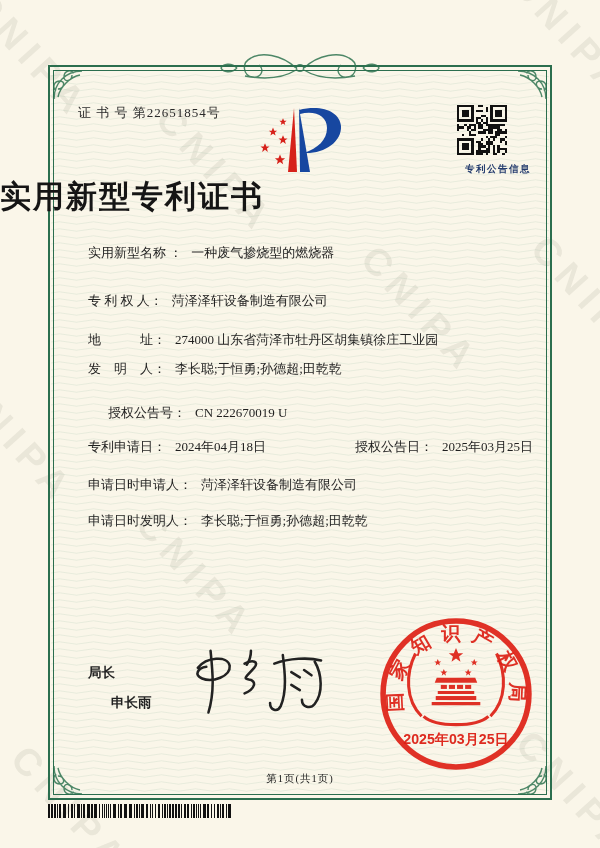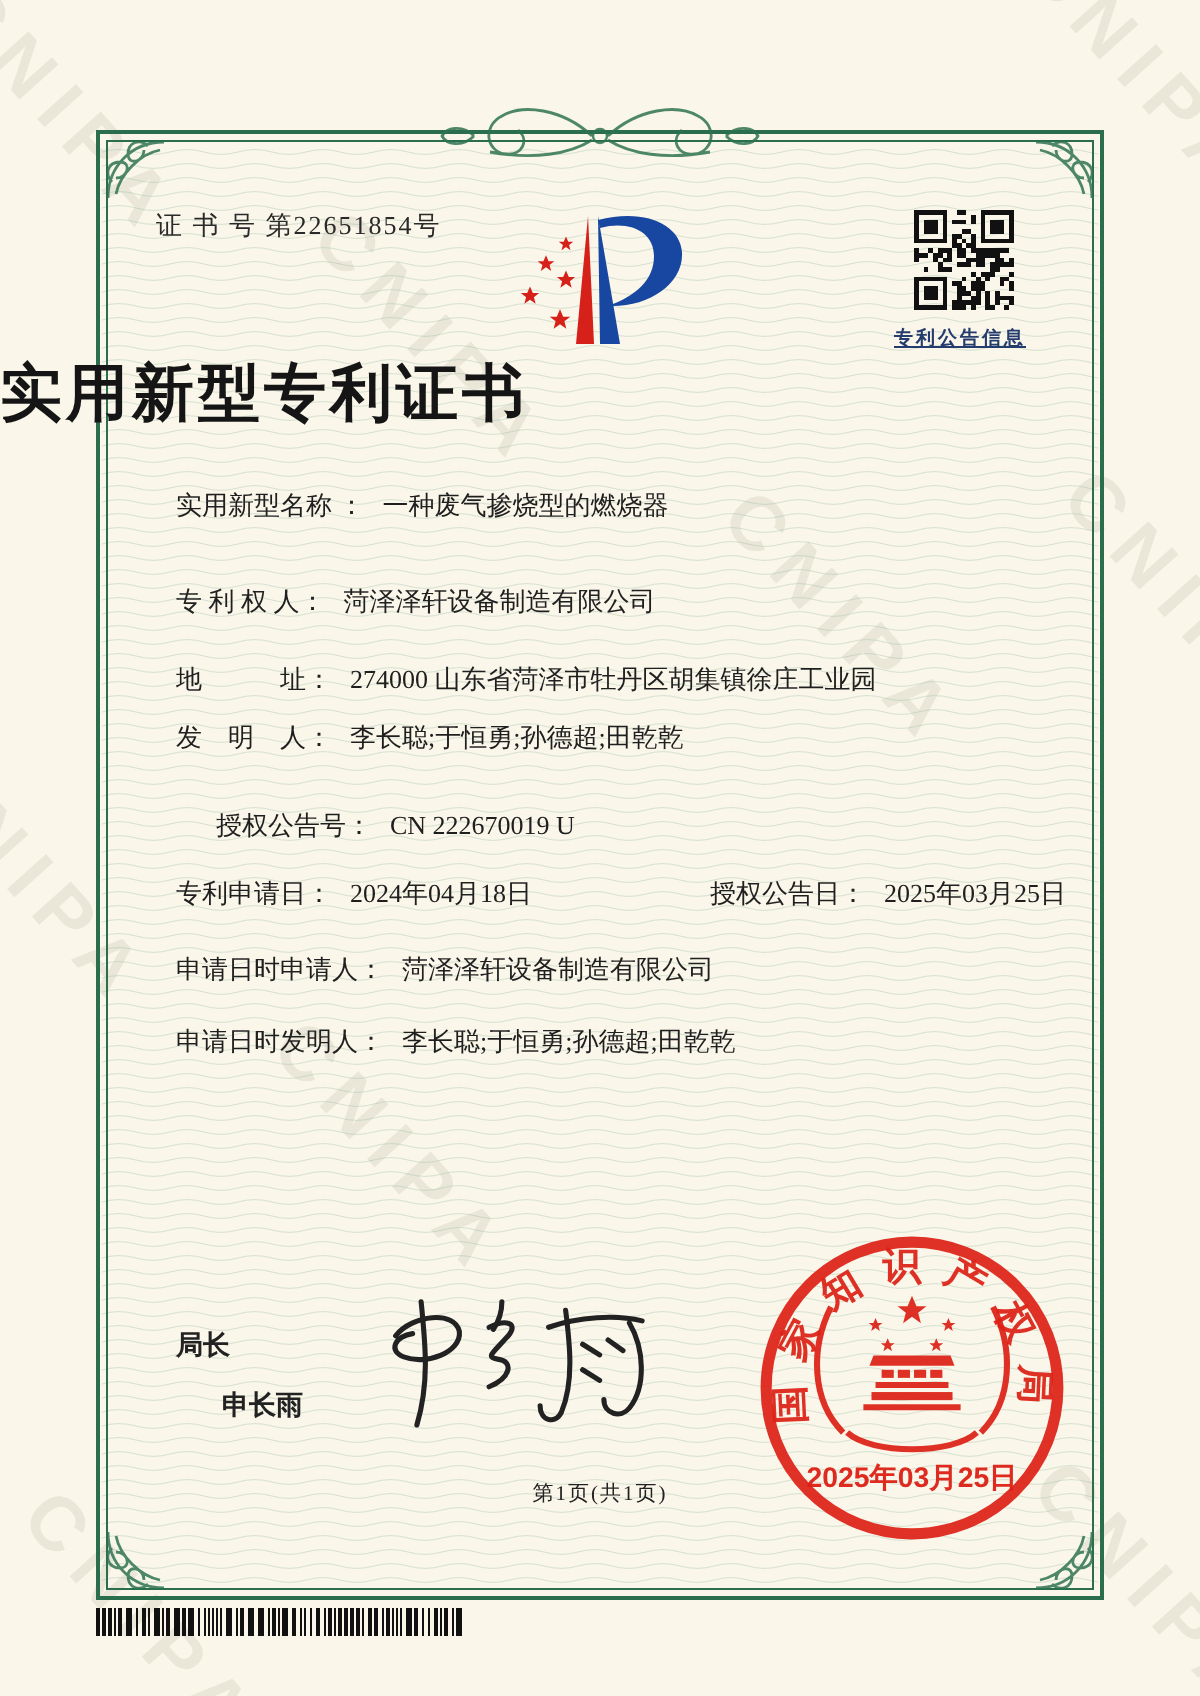--- a/index.html
+++ b/index.html
@@ -23,22 +23,22 @@
   .frame-inner{position:absolute;left:3px;top:3px;right:3px;bottom:3px;
     border:1px solid #2b6e4e;}
   .orn{position:absolute;pointer-events:none;}
   .orn path{stroke:#2e7350;stroke-width:1.4;fill:none;opacity:.85;}
   .orn circle{stroke:#2e7350;stroke-width:1.2;fill:none;opacity:.85;}
   #waves-svg{position:absolute;left:51px;top:68px;pointer-events:none;}
   
   .cert-no{position:absolute;left:78px;top:104px;font-size:13px;letter-spacing:1px;color:#2a2a2a;}
   .logo{position:absolute;left:254px;top:102px;}
   .qr{position:absolute;left:457px;top:105px;}
-  .qr-caption{position:absolute;left:433px;top:163px;width:80px;text-align:right;
-    font-size:9.5px;font-weight:600;letter-spacing:1.5px;color:#253c6e;text-decoration:underline;}
+  .qr-caption{position:absolute;left:458px;top:163px;width:80px;text-align:center;
+    font-size:9.5px;font-weight:600;letter-spacing:1.5px;color:#253c6e;}
   .title{position:absolute;left:0;right:0;top:176px;text-align:left;
     font-size:31px;font-weight:700;letter-spacing:2px;color:#151515;}
   
   .row{position:absolute;left:88px;right:60px;font-size:13px;white-space:nowrap;}
   .row .lbl{color:#1f1f1f;}
   .row .val{margin-left:9px;color:#1f1f1f;}
   .r1{top:244px}.r2{top:292px}.r3{top:331px}.r4{top:360px}
   .r5{top:404px}.r6{top:438px}.r7{top:476px}.r8{top:512px}
   .cols{display:flex;}
   .cols .col-left{width:247px;}
@@ -51,21 +51,21 @@
   
   .signoff-title{position:absolute;left:88px;top:664px;font-size:13.5px;font-weight:700;
     font-family:"Liberation Sans","DejaVu Sans",sans-serif;color:#222;}
   .signoff-name{position:absolute;left:88px;top:694px;font-size:13.5px;font-weight:700;
     font-family:"Liberation Sans","DejaVu Sans",sans-serif;color:#222;padding-left:23px;}
   .signature{position:absolute;left:178px;top:636px;}
   .signature path{stroke:#222;stroke-width:2.4;fill:none;stroke-linecap:round;}
   
   .seal{position:absolute;left:377px;top:615px;}
   
-  .footer{position:absolute;left:0;right:0;top:740px;text-align:center;font-size:10.5px;color:#222;letter-spacing:1px;}
+  .footer{position:absolute;left:0;right:0;top:772px;text-align:center;font-size:10.5px;color:#222;letter-spacing:1px;}
   .barcode{position:absolute;left:48px;top:804px;}
 </style>
 </head>
 <body>
 
 <div class="page">
 
   <div class="wm" style="left:30px;top:55px">CNIPA</div>
   <div class="wm" style="left:570px;top:35px">CNIPA</div>
   <div class="wm" style="left:215px;top:170px">CNIPA</div>

